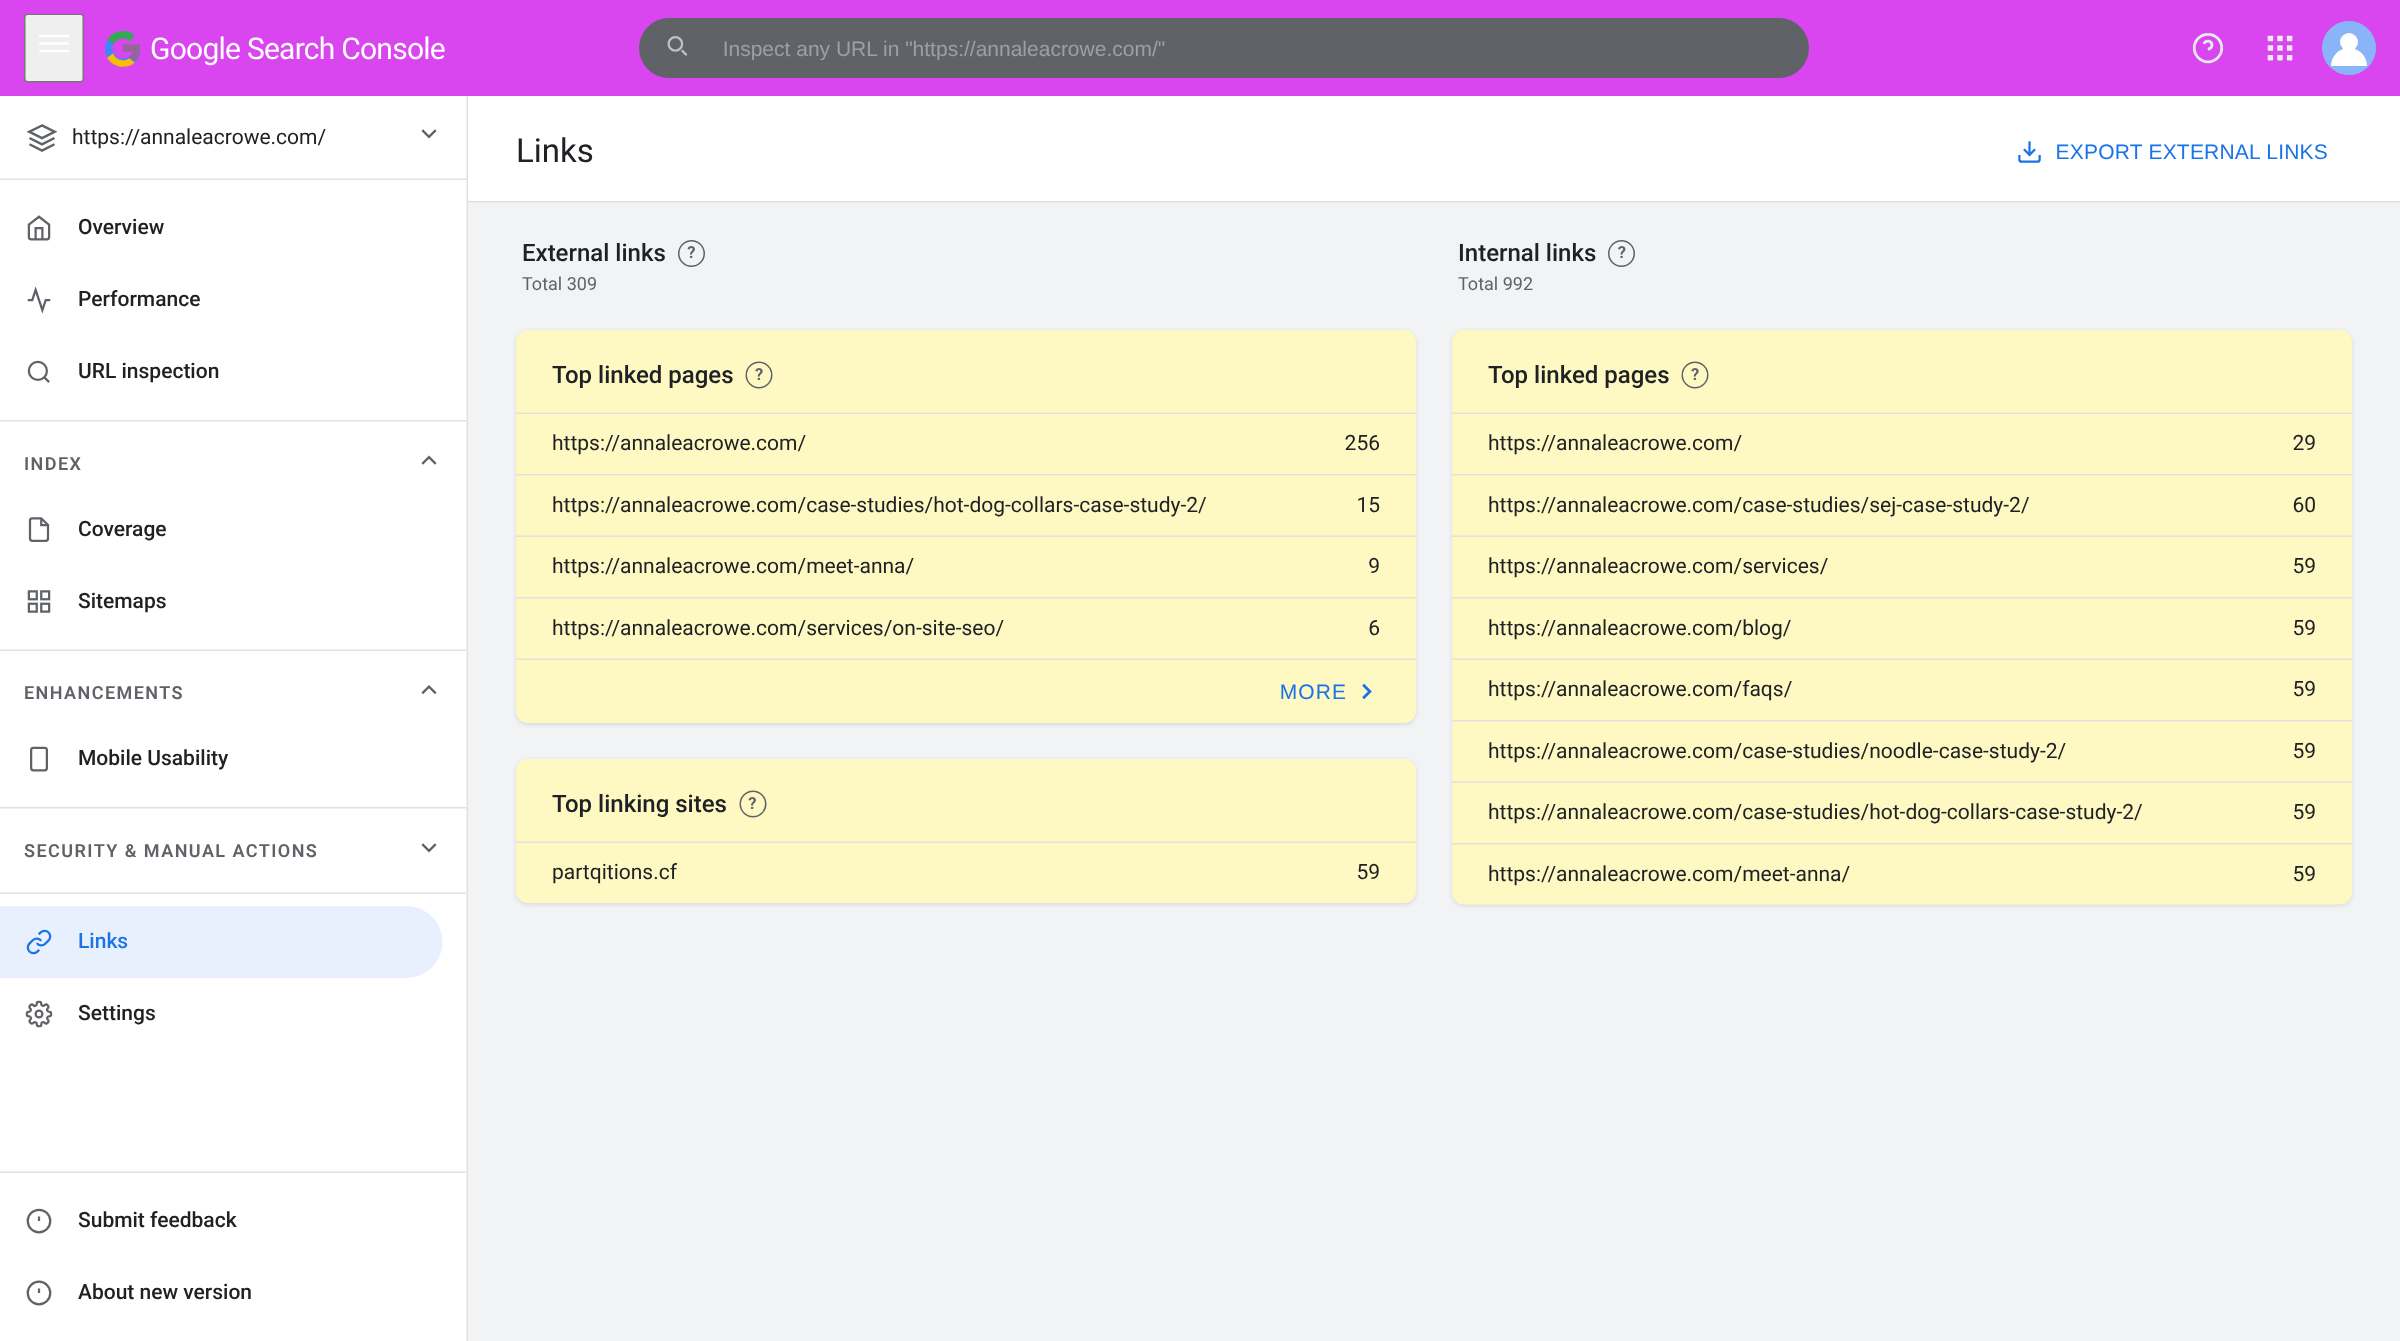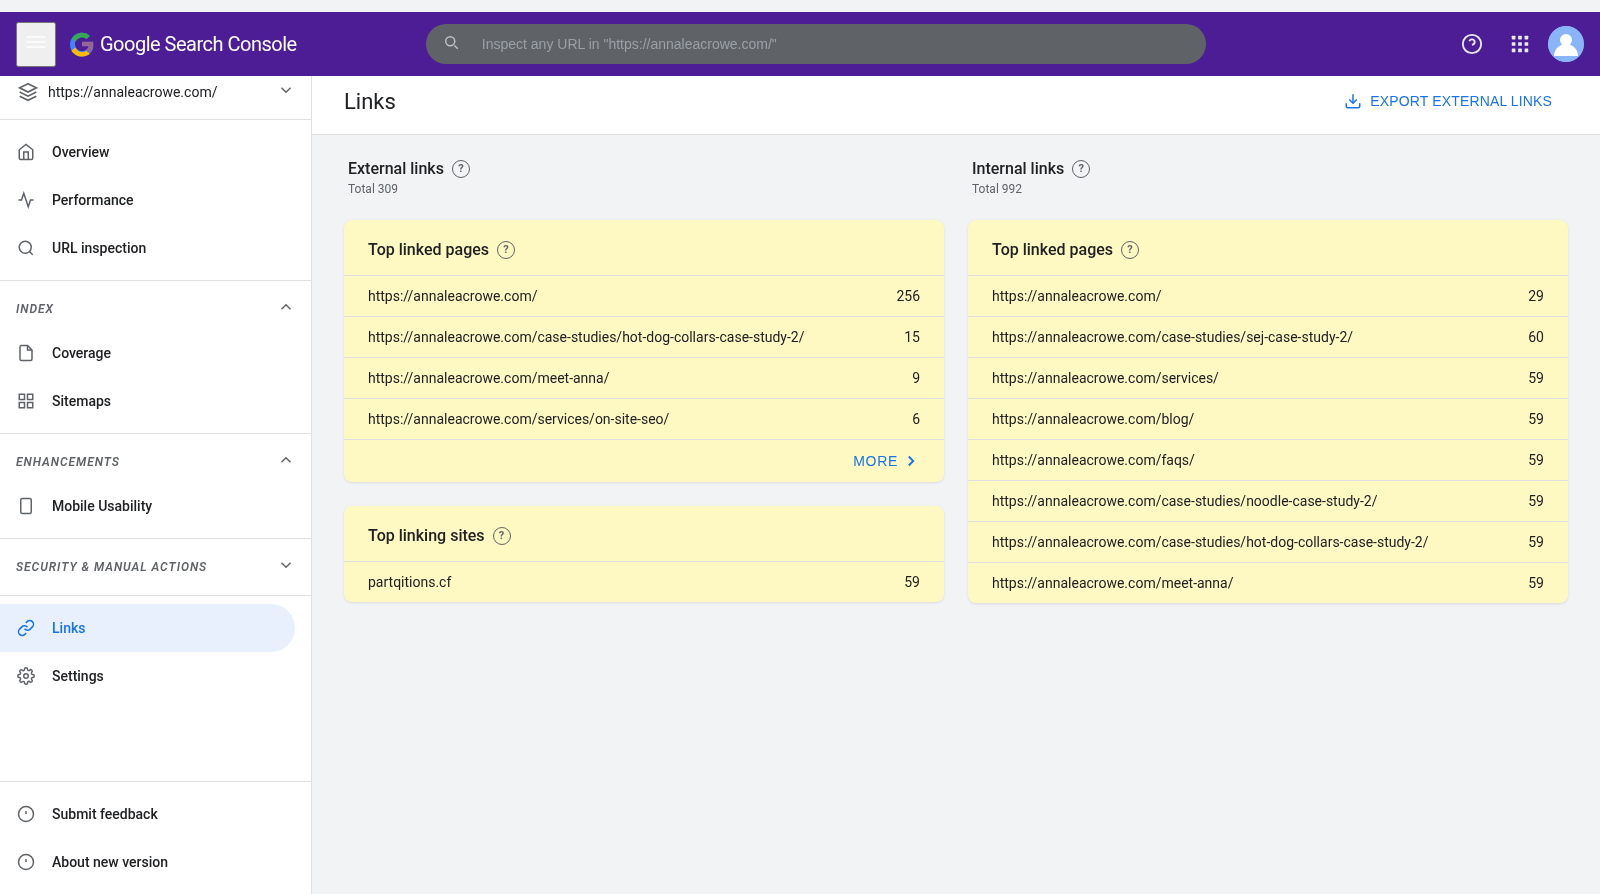--- a/index.html
+++ b/index.html
@@ -1,21 +1,21 @@
 <!DOCTYPE html>
 <html><head>
   <meta charset="utf-8">
   <style>
     * { box-sizing: border-box; margin: 0; padding: 0; }
     body { font-family: 'Google Sans', Roboto, Arial, sans-serif; background: #f1f3f4; color: #202124; font-size: 14px; }
 
     
     .topbar {
-      display: flex; align-items: center; background: #4c1d95; height: 64px;
-      padding: 0 16px; gap: 12px; position: fixed; top: 12px; left: 0; right: 0; z-index: 100;
+      display: flex; align-items: center; background: #d946ef; height: 64px;
+      padding: 0 16px; gap: 12px; position: fixed; top: 0; left: 0; right: 0; z-index: 100;
     }
     .topbar-menu-icon { color: #fff; font-size: 20px; cursor: pointer; padding: 8px; }
     .topbar-logo { display: flex; align-items: center; gap: 4px; }
     .topbar-search {
       flex: 1; display: flex; align-items: center; background: #5f6368; border-radius: 24px;
       padding: 0 16px; height: 40px; gap: 22px; max-width: 780px; margin: 0 auto;
     }
     .topbar-search-icon { color: #bdc1c6; font-size: 18px; }
     .topbar-search input {
       background: transparent; border: none; outline: none; color: #e8eaed;
@@ -59,21 +59,21 @@
       cursor: pointer; border-radius: 0 24px 24px 0; margin-right: 16px;
       color: #202124; font-size: 14px; font-weight: 500; transition: background 0.15s;
     }
     .nav-item.active { background: #e8f0fe; color: #1a73e8; }
     .nav-item .nav-icon { width: 20px; height: 20px; display: flex; align-items: center; justify-content: center; font-size: 16px; }
     .nav-section-header {
       display: flex; align-items: center; padding: 0 16px; height: 40px; gap: 16px;
       cursor: pointer; color: #5f6368; font-size: 12px; font-weight: 600; text-transform: uppercase;
       letter-spacing: 0.08em; justify-content: space-between;
     }
-    .nav-section-header .section-label { flex: 1; font-style: italic; }
+    .nav-section-header .section-label { flex: 1; }
     .nav-section-header .chevron { font-size: 18px; color: #5f6368; }
     .nav-divider { height: 1px; background: #e0e0e0; margin: 8px 0; }
 
     .sidebar-bottom { padding: 8px 0; border-top: 1px solid #e0e0e0; }
     .sidebar-bottom .nav-item { color: #202124; }
 
     
     .main { flex: 1; overflow-y: auto; background: #f1f3f4; }
     .main-header {
       display: flex; align-items: center; justify-content: space-between;

